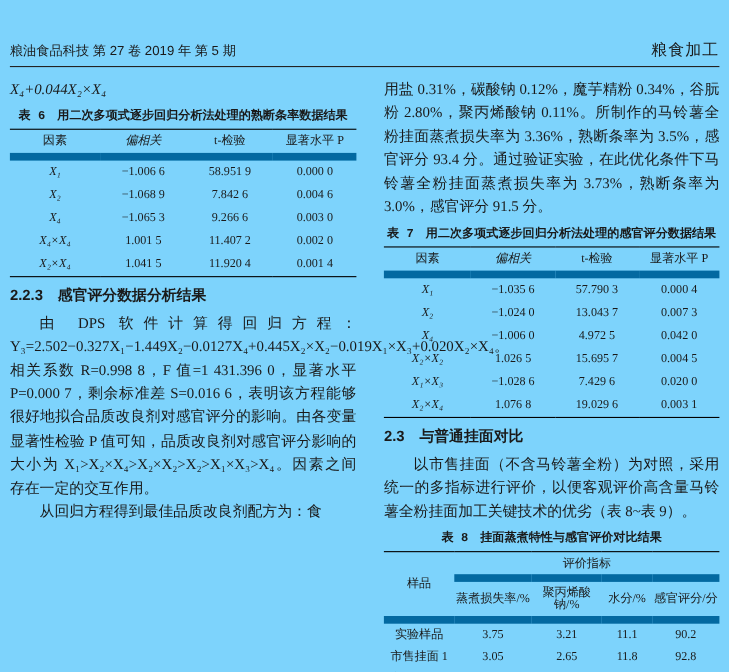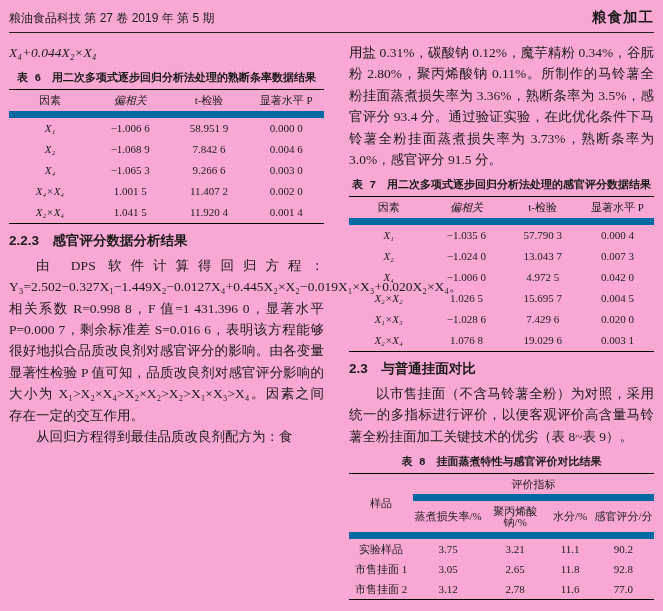--- a/index.html
+++ b/index.html
@@ -1,27 +1,27 @@
 <!DOCTYPE html>
 <html><head>
 <meta charset="utf-8">
 <style>
   html,body{margin:0;padding:0;background:#fff;}
   .page{
     width:663px;height:611px;box-sizing:border-box;
-    background:#f9a8d4;color:#1a1a1a;
+    background:#7dd3fc;color:#1a1a1a;
     font-family:"Liberation Serif","DejaVu Serif",serif;
     padding:6px 9px 0 9px;overflow:hidden;position:relative;
   }
   .header{
     display:flex;justify-content:space-between;align-items:baseline;
     padding:2px 0 5px 0;border-bottom:1.4px solid #222;
   }
   .header-left{font-size:12px;font-family:"Liberation Sans","DejaVu Sans",sans-serif;}
-  .header-right{font-size:14.5px;font-weight:bold;font-family:"Liberation Sans","DejaVu Sans",sans-serif;letter-spacing:1px;}
+  .header-right{font-size:14.5px;font-weight:normal;font-family:"Liberation Sans","DejaVu Sans",sans-serif;letter-spacing:1px;margin-top:28px;}
   .columns{display:flex;gap:25px;margin-top:9px;}
   .col{width:315px;font-size:13.5px;line-height:21.4px;text-align:justify;}
   .col p{margin:0;}
   .indent{text-indent:2em;}
   .math-line{font-style:italic;}
   .sec-heading{font-weight:bold;font-family:"Liberation Sans","DejaVu Sans",sans-serif;font-size:13.5px;margin:6px 0 3px 0;text-align:left;}
   .tbl-title{
     font-size:11px;font-weight:bold;text-align:center;
     font-family:Liberation Mono, monospace;
     margin:8px 0 4px 0;line-height:14px;

